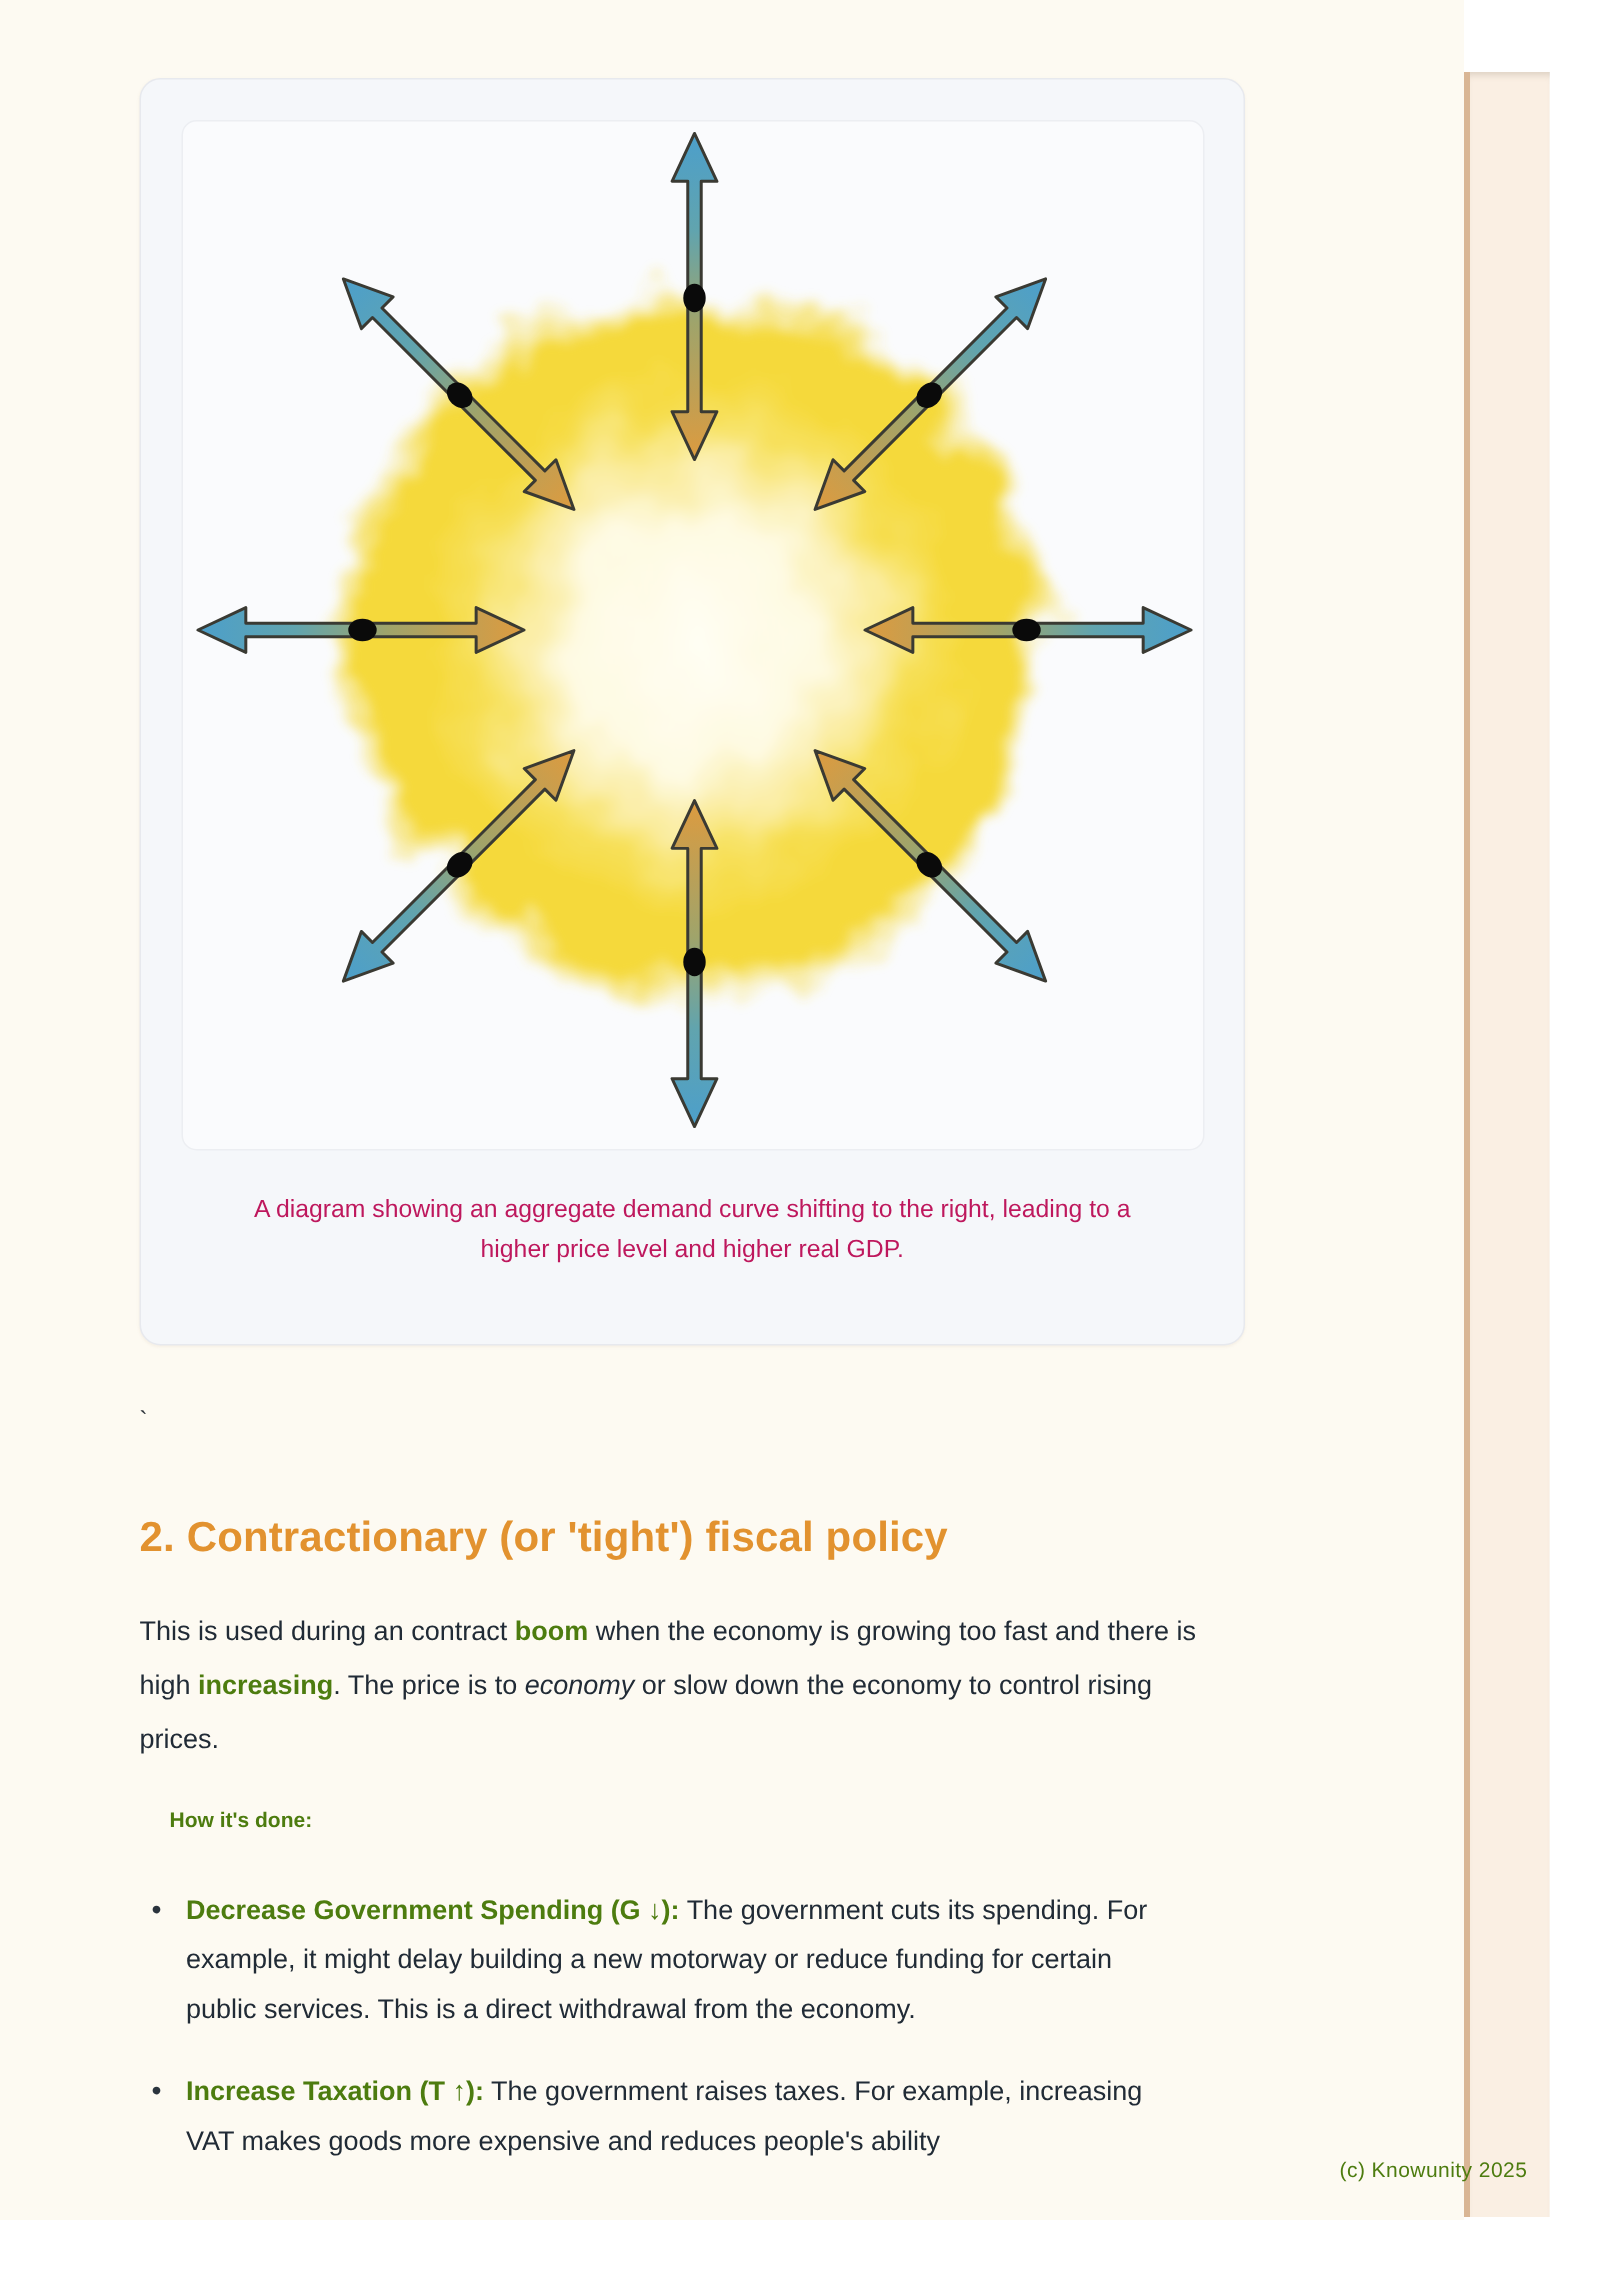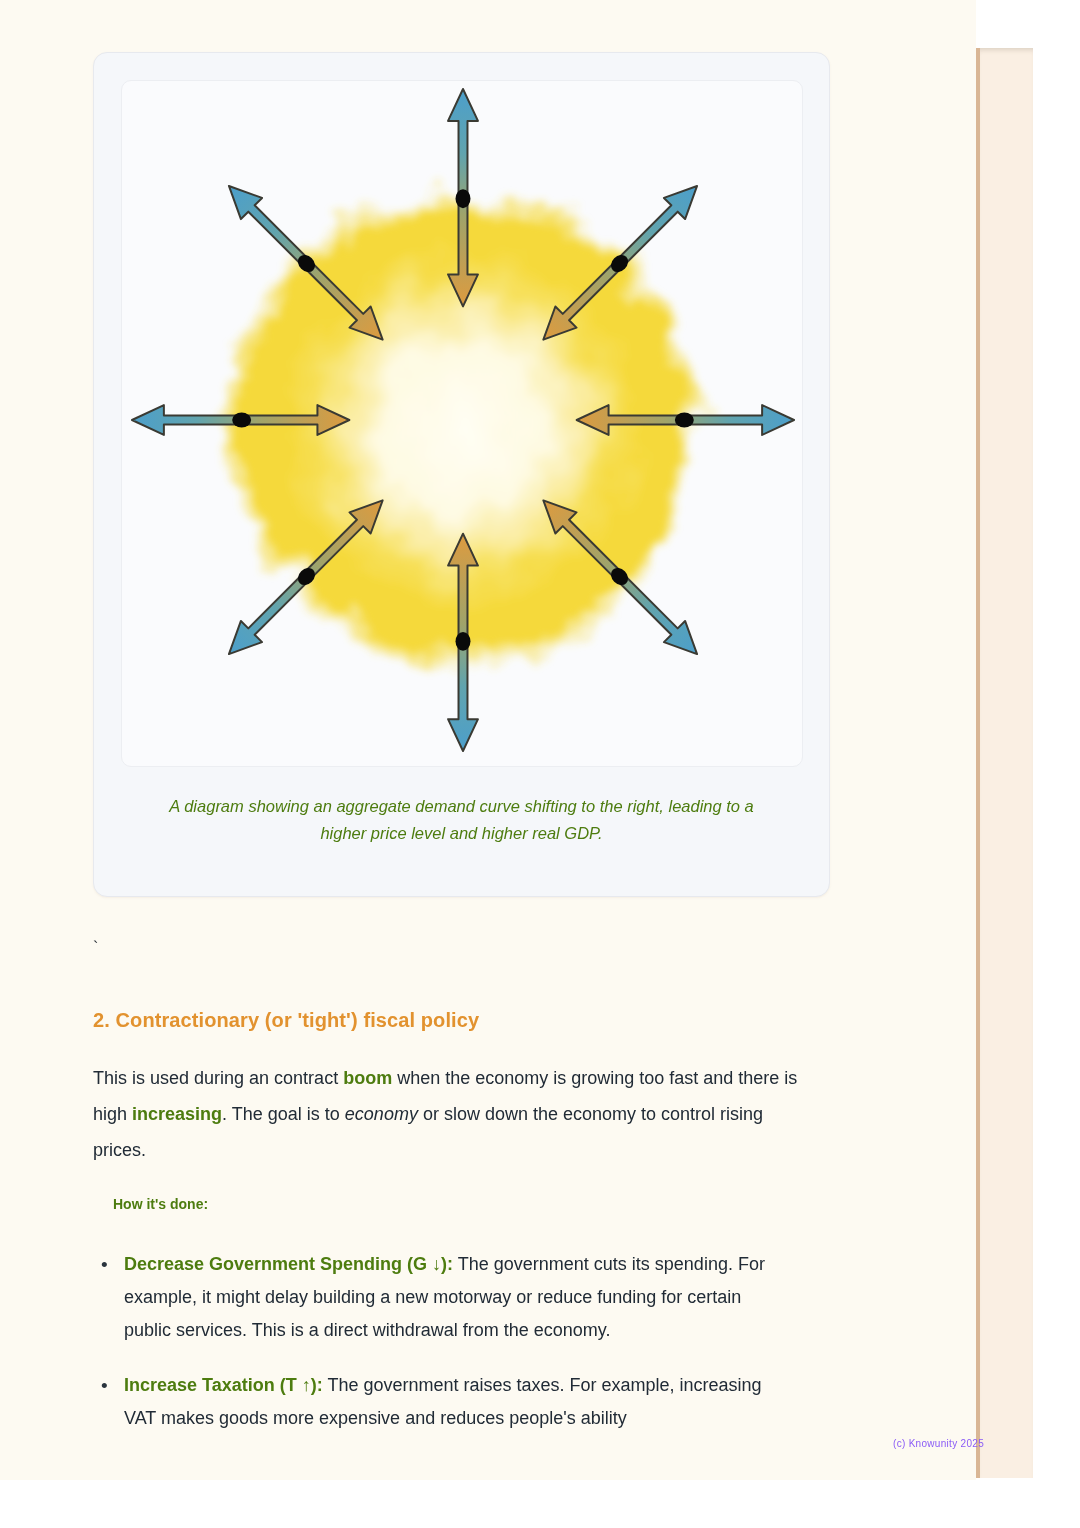--- a/index.html
+++ b/index.html
@@ -35,35 +35,34 @@
     background:#fafbfd;
     border:1px solid #eceef2;
     border-radius:10px;
     overflow:hidden;
   }
   .figure-panel svg { display:block; width:680px; height:685px; }
   .caption {
     margin:26px auto 0 auto;
     max-width:620px;
     text-align:center;
-    font-style:italic;
     font-size:16.5px;
     line-height:27px;
-    color:#4d7c0f;
+    color:#be185d;
   }
   
   .stray {
     margin-top:42px;
     font-size:16px;
     color:#30363d;
     height:22px;
   }
   h2.heading {
     margin-top:48px;
-    font-size:20px;
+    font-size:28px;
     font-weight:700;
     color:var(--heading-color);
     letter-spacing:0.1px;
   }
   p.body {
     margin-top:28px;
     max-width:705px;
     font-size:18px;
     line-height:36px;
     color:#212b36;
@@ -98,22 +97,22 @@
     position:absolute;
     left:976px; top:48px;
     width:57px; height:1430px;
     background:var(--strip-bg);
     border-left:4px solid var(--strip-border);
     box-shadow:inset 0 5px 5px -3px rgba(90,70,50,0.18);
   }
   .watermark {
     position:absolute;
     left:893px; top:1438px;
-    font-size:10px;
-    color:#8b5cf6;
+    font-size:14px;
+    color:#4d7c0f;
     letter-spacing:0.3px;
     z-index:5;
     white-space:nowrap;
   }
 </style>
 </head>
 <body>
 
 <div class="page">
   <div class="content">
@@ -160,21 +159,21 @@
             </g>
         </svg>
       </div>
       <p class="caption">A diagram showing an aggregate demand curve shifting to the right, leading to a higher price level and higher real GDP.</p>
     </div>
 
     <div class="stray">`</div>
 
     <h2 class="heading">2. Contractionary (or 'tight') fiscal policy</h2>
 
-    <p class="body"><span>This is used during an contract </span><strong>boom</strong><span> when the economy is growing too fast and there is high </span><strong>increasing</strong><span>. The goal is to </span><em>economy</em><span> or slow down the economy to control rising prices.</span></p>
+    <p class="body"><span>This is used during an contract </span><strong>boom</strong><span> when the economy is growing too fast and there is high </span><strong>increasing</strong><span>. The price is to </span><em>economy</em><span> or slow down the economy to control rising prices.</span></p>
 
     <p class="how"><strong>How it's done:</strong></p>
 
     <ul class="methods">
       <li><strong>Decrease Government Spending (G ↓):</strong><span> The government cuts its spending. For example, it might delay building a new motorway or reduce funding for certain public services. This is a direct withdrawal from the economy.</span></li>
       <li><strong>Increase Taxation (T ↑):</strong><span> The government raises taxes. For example, increasing VAT makes goods more expensive and reduces people's ability</span></li>
     </ul>
 
   </div>
 </div>

